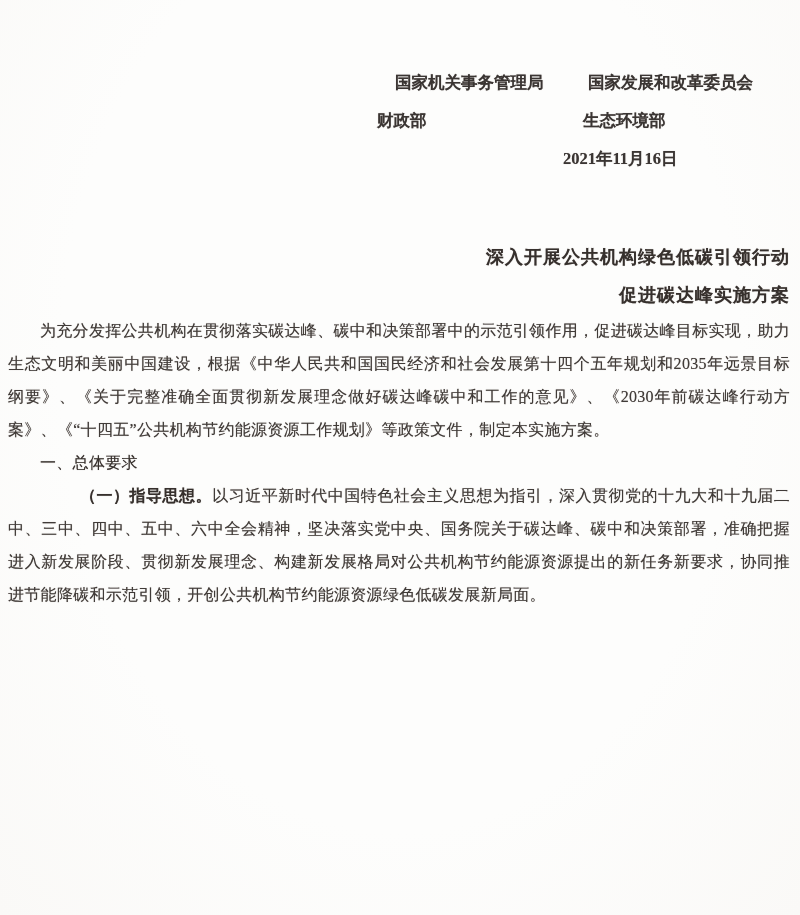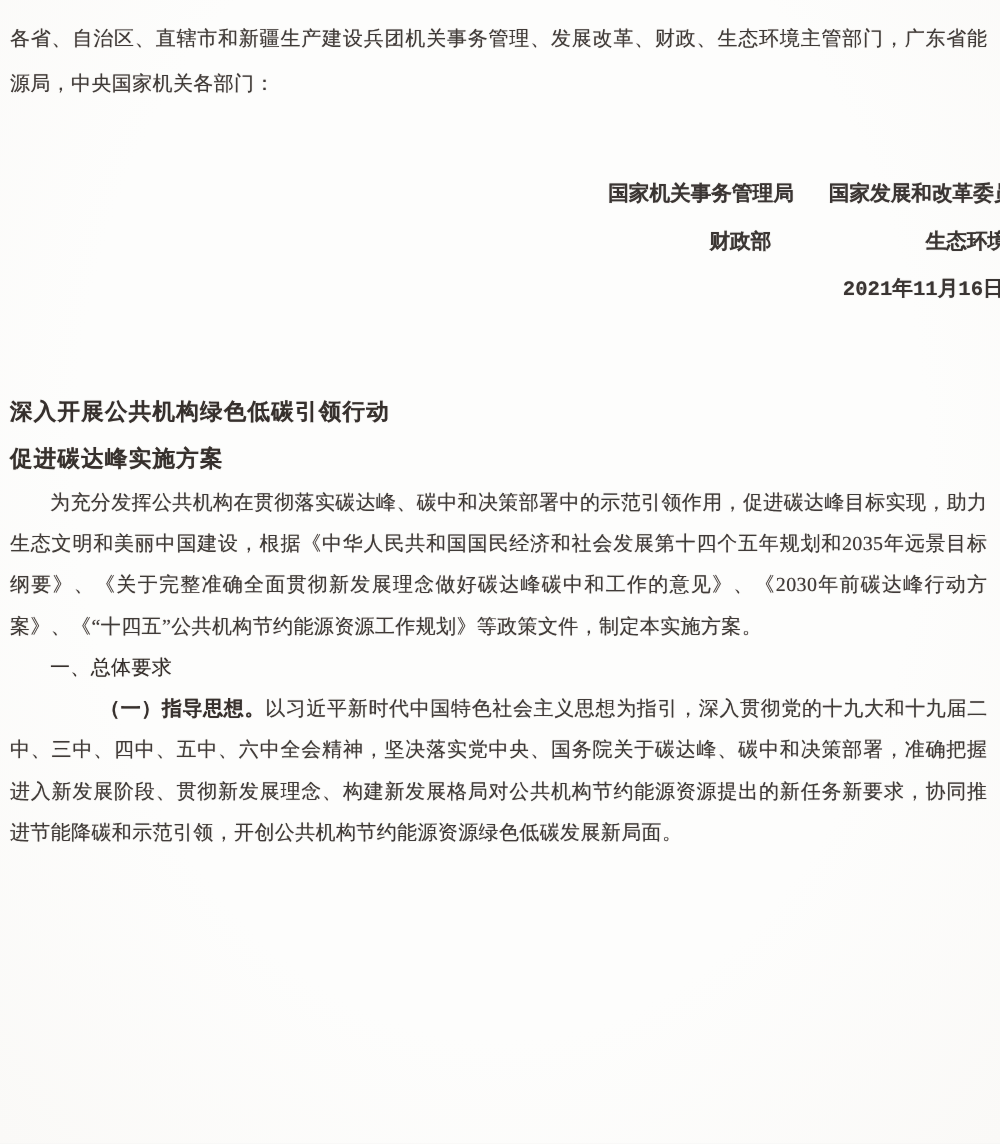--- a/index.html
+++ b/index.html
@@ -28,31 +28,31 @@
 
   
   .sig {
     position: relative;
     height: 112px;
     margin-top: 58px;
     font-size: 16.5px;
     font-weight: 600;
     color: #3a3533;
   }
-  .sig .slot { position: absolute; width: 240px; text-align: right; white-space: nowrap; font-family: Liberation Mono, monospace; }
+  .sig .slot { position: absolute; width: 240px; text-align: left; white-space: nowrap; }
   .sig .s-l1 { left: 387px; top: 0; }
   .sig .s-r1 { left: 580px; top: 0; }
   .sig .s-l2 { left: 369px; top: 38px; }
   .sig .s-r2 { left: 575px; top: 38px; }
   .sig .s-dt { left: 555px; top: 76px; font-weight: 600; }
 
   
   .doc-title {
     margin-top: 54px;
-    text-align: left;
+    text-align: right;
     font-size: 18px;
     font-weight: 700;
     line-height: 38px;
     color: #36302d;
     letter-spacing: 1px;
   }
 
   .intro {
     margin-top: 36px;
   }
@@ -63,21 +63,20 @@
     color: #36302d;
     font-size: 16.5px;
   }
   .bold { font-weight: 700; color: #36302d; margin-left: 40px; }
 </style>
 </head>
 <body>
 
 <div class="page">
 
-  <p class="recipients">各省、自治区、直辖市和新疆生产建设兵团机关事务管理、发展改革、财政、生态环境主管部门，广东省能源局，中央国家机关各部门：</p>
 
 
   <div class="sig">
     <span class="slot s-l1">国家机关事务管理局</span>
     <span class="slot s-r1">国家发展和改革委员会</span>
     <span class="slot s-l2">财政部</span>
     <span class="slot s-r2">生态环境部</span>
     <span class="slot s-dt">2021年11月16日</span>
   </div>
 

